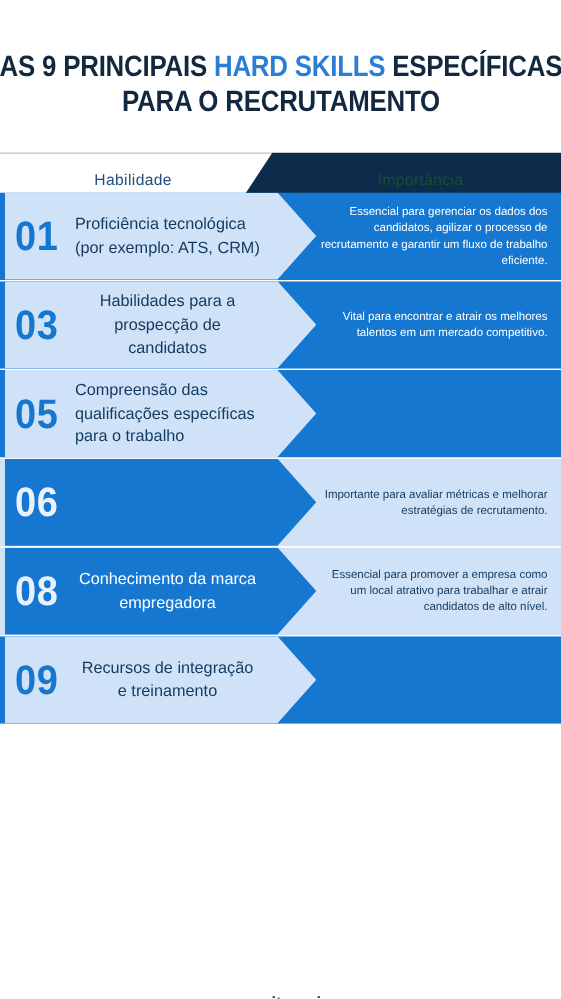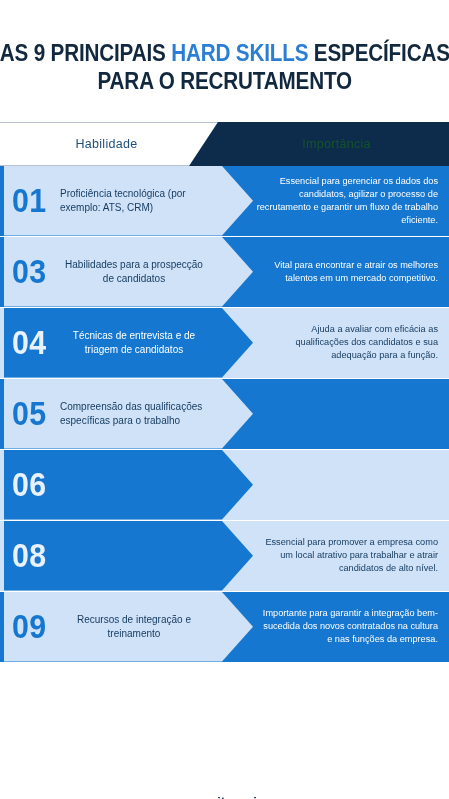--- a/index.html
+++ b/index.html
@@ -101,21 +101,21 @@
   .head-label.right {
     left: 224px;
     width: 225px;
     color: #14532d;
   }
 
   
   .rows {
     position: absolute;
     left: 0;
-    top: 150px;
+    top: 138px;
     width: 449px;
   }
   .row {
     position: relative;
     width: 449px;
     height: 69.5px;
     margin-bottom: 1.5px;
     overflow: hidden;
   }
   
@@ -162,21 +162,21 @@
   .skill {
     position: absolute;
     left: 58px;
     top: 0;
     width: 152px;
     height: 100%;
     display: flex;
     align-items: center;
     justify-content: center;
     text-align: center;
-    font-size: 10px;
+    font-size: 13px;
     line-height: 1.42;
     padding: 0 2px;
     box-sizing: border-box;
   }
   .skill.left-align {
     justify-content: flex-start;
     text-align: left;
   }
   .row.odd .skill  { color: #13395f; }
   .row.even .skill { color: #ffffff; }
@@ -250,55 +250,49 @@
 
 
     <div class="row odd">
       <div class="band-right"></div>
       <div class="band-left"></div>
       <div class="num">03</div>
       <div class="skill">Habilidades para a prospecção de candidatos</div>
       <div class="importance">Vital para encontrar e atrair os melhores talentos em um mercado competitivo.</div>
     </div>
 
-    <div class="row even">
-      <div class="band-right"></div>
-      <div class="band-left"></div>
-      <div class="num">04</div>
-      <div class="skill">Técnicas de entrevista e de triagem de candidatos</div>
-      <div class="importance">Ajuda a avaliar com eficácia as qualificações dos candidatos e sua adequação para a função.</div>
-    </div>
 
     <div class="row odd">
       <div class="band-right"></div>
       <div class="band-left"></div>
       <div class="num">05</div>
       <div class="skill left-align">Compreensão das qualificações específicas para o trabalho</div>
     </div>
 
     <div class="row even">
       <div class="band-right"></div>
       <div class="band-left"></div>
       <div class="num">06</div>
+      <div class="importance">Importante para avaliar métricas e melhorar estratégias de recrutamento.</div>
     </div>
 
 
     <div class="row even">
       <div class="band-right"></div>
       <div class="band-left"></div>
       <div class="num">08</div>
+      <div class="skill">Conhecimento da marca empregadora</div>
       <div class="importance">Essencial para promover a empresa como um local atrativo para trabalhar e atrair candidatos de alto nível.</div>
     </div>
 
     <div class="row odd">
       <div class="band-right"></div>
       <div class="band-left"></div>
       <div class="num">09</div>
       <div class="skill">Recursos de integração e treinamento</div>
-      <div class="importance">Importante para garantir a integração bem-sucedida dos novos contratados na cultura e nas funções da empresa.</div>
     </div>
 
   </div>
 
   <div class="footer">
     <span class="footer-logo">recruiterm.io</span>
   </div>
 
 </div>
 

